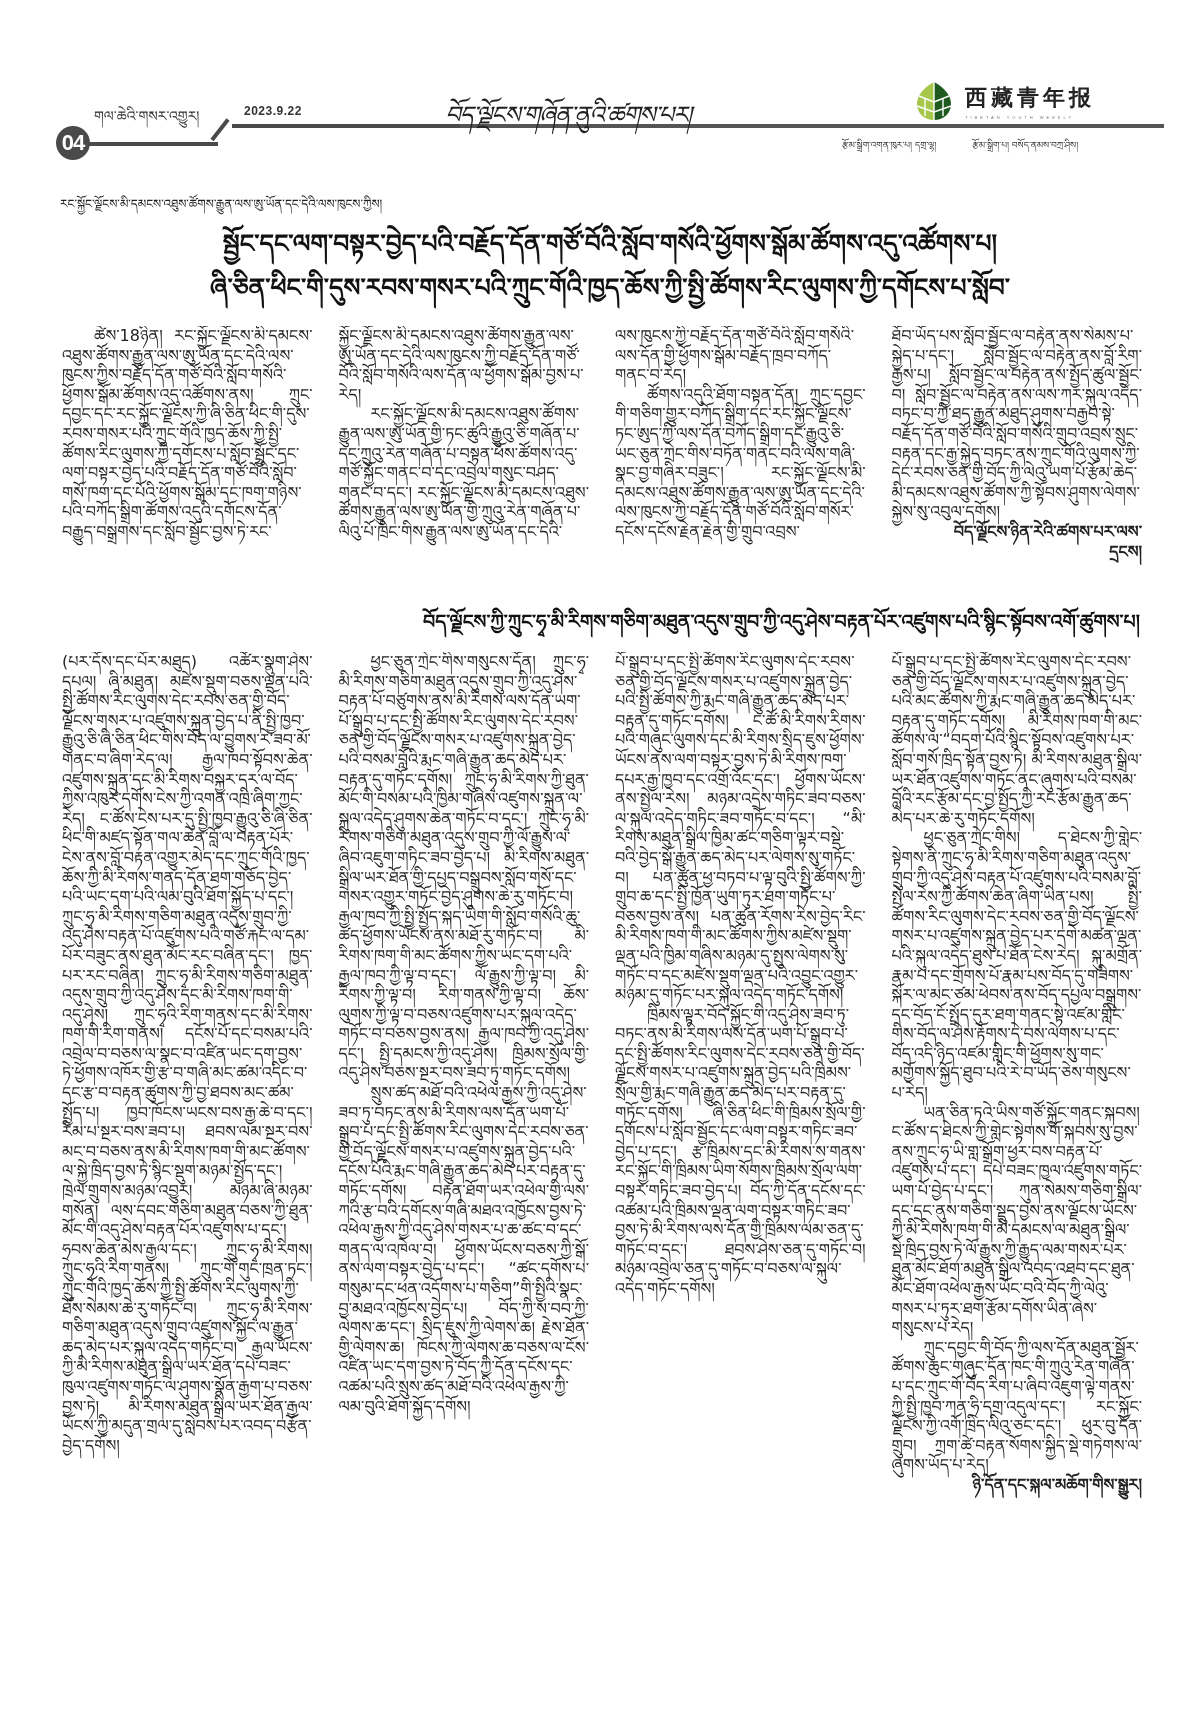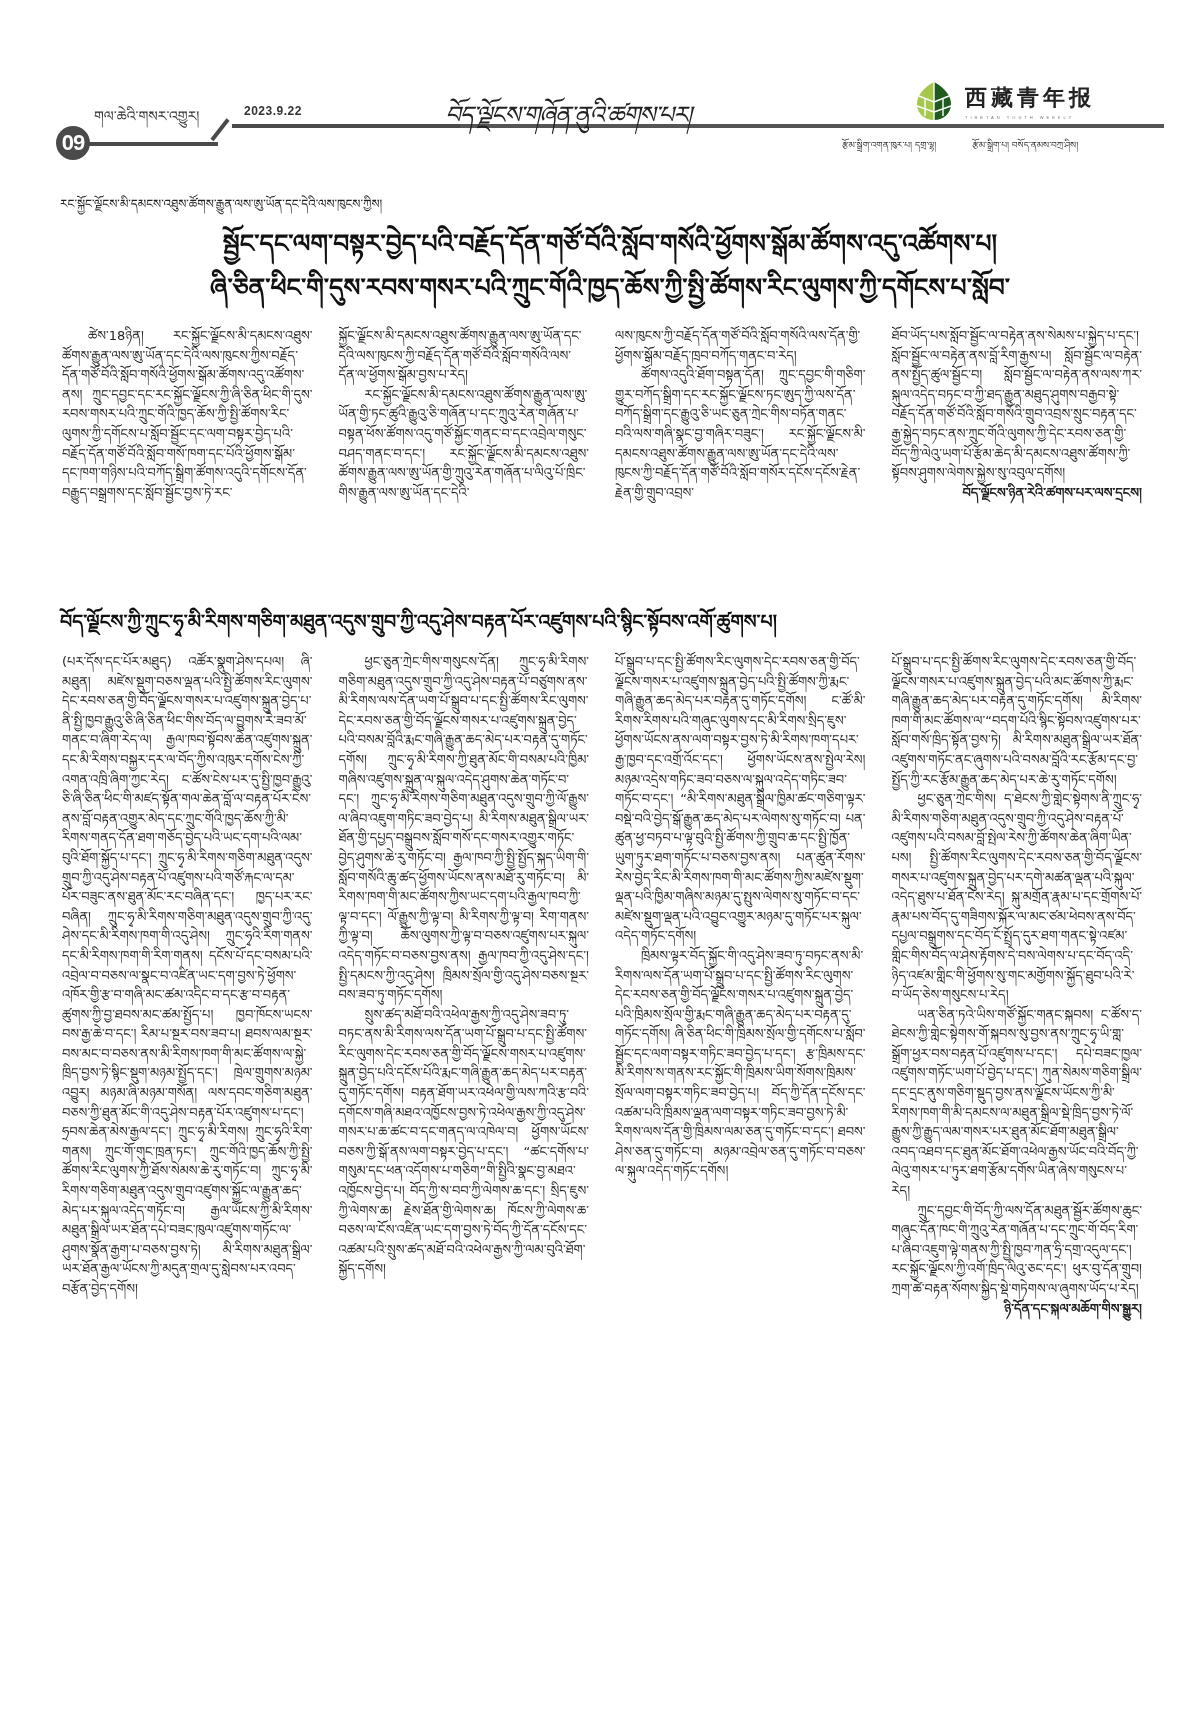--- a/index.html
+++ b/index.html
@@ -44,40 +44,40 @@
   }
 
   
   .kicker { position: absolute; left: 60px; top: 190px; font-size: 12px; color: #222; font-family: "DejaVu Sans", sans-serif; }
   .headline {
     position: absolute; left: 70px; top: 222px; width: 1080px; font-size: 25px; line-height: 44px;
     font-family: "DejaVu Sans", sans-serif; font-weight: bold; color: #111; text-align: center;
   }
   .cols {
     position: absolute; display: grid; grid-template-columns: repeat(4, 1fr); column-gap: 26px;
-    font-family: "DejaVu Sans", sans-serif; font-size: 13px; line-height: 19.6px; color: #222;
+    font-family: "DejaVu Sans", sans-serif; font-size: 16px; line-height: 19.6px; color: #222;
   }
   .cols-1 { left: 62px; top: 326px; width: 1080px; height: 262px; }
   .cols-2 { left: 62px; top: 652px; width: 1080px; height: 1010px; }
   .col { overflow: hidden; text-align: justify; }
   .col p { margin: 0; text-indent: 2em; }
   .col p.noindent { text-indent: 0; }
   .byline { text-align: right; font-weight: bold; }
 
   
   .headline-2 {
-    position: absolute; left: 60px; top: 600px; width: 1080px; text-align: left;
+    position: absolute; left: 60px; top: 600px; width: 1080px; text-align: right;
     font-family: Liberation Mono, monospace; font-weight: bold; font-size: 19px; color: #111;
   }
 </style>
 </head>
 <body>
 
 <header class="masthead">
-  <div class="page-badge">09</div>
+  <div class="page-badge">04</div>
   <div class="rule-low"></div>
   <div class="rule-diag"></div>
   <div class="rule-high"></div>
   <div class="rule-high-right"></div>
   <div class="section-name">གལ་ཆེའི་གསར་འགྱུར།</div>
   <div class="issue-date">2023.9.22</div>
   <div class="calligraphy-title">བོད་ལྗོངས་གཞོན་ནུའི་ཚགས་པར།</div>
 
   <div class="logo">
     <svg class="logo-leaf" viewBox="0 0 38 42">

